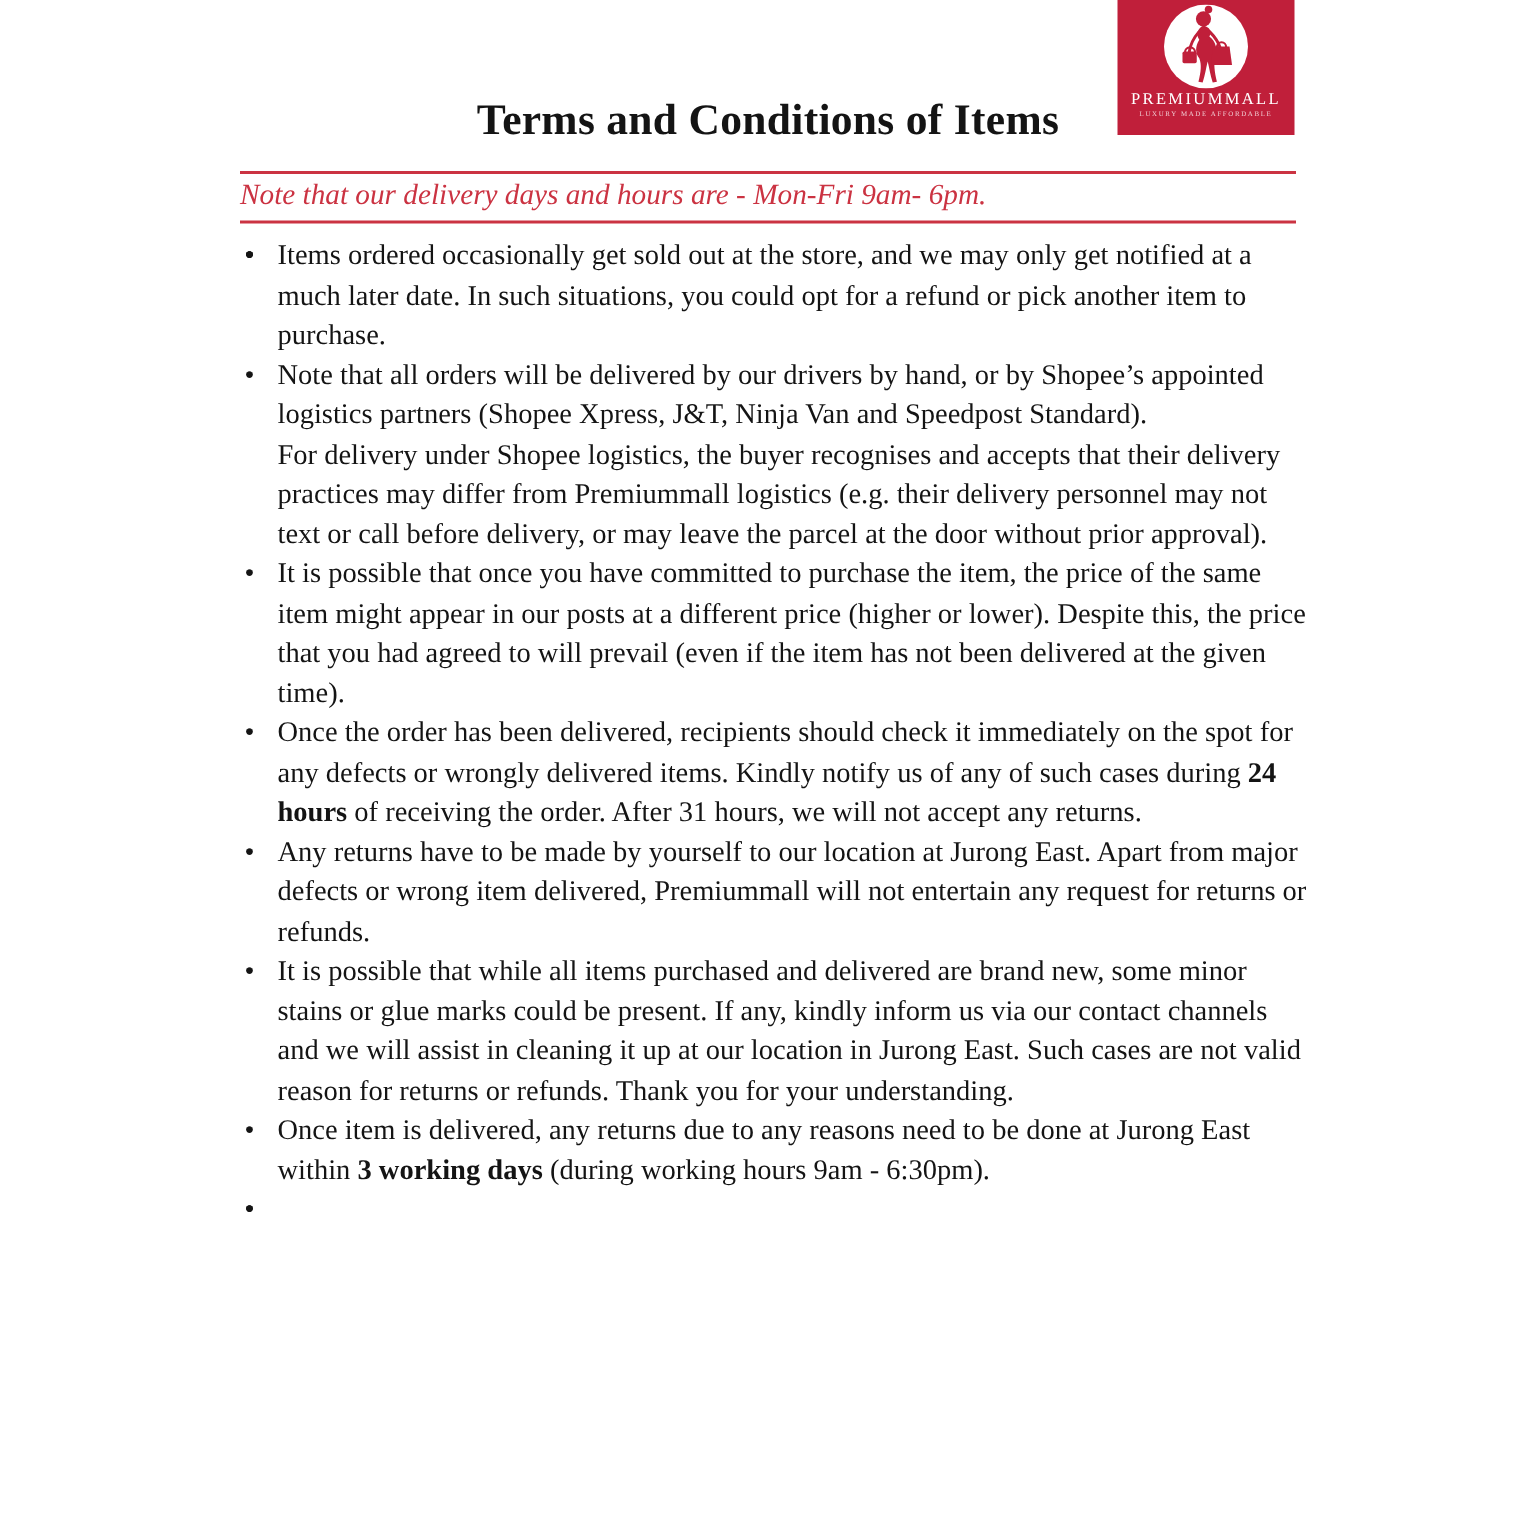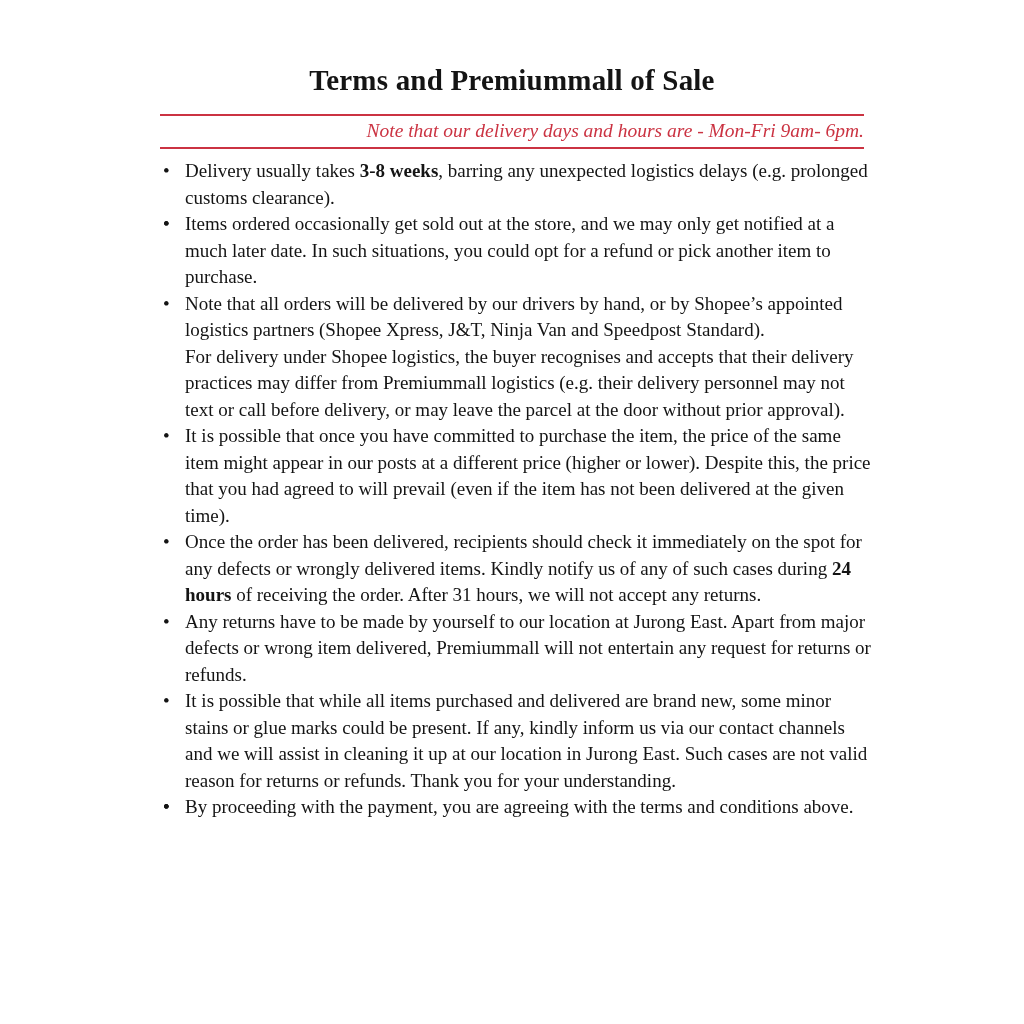--- a/index.html
+++ b/index.html
@@ -39,57 +39,75 @@
     margin:64px 0 0 0;
     font-size:29px;font-weight:bold;
     text-align:center;letter-spacing:.2px;
     width:704px;
   }
   .note-banner{
     margin-top:17px;width:704px;
     border-top:2px solid var(--accent);
     border-bottom:2px solid var(--accent);
     padding:3px 0 4px 0;
-    text-align:right;
+    text-align:left;
   }
   .note-text{
     color:var(--accent);
     font-style:italic;
     font-size:19.5px;line-height:24px;
   }
   
   ul.terms{
     list-style:none;margin:9px 0 0 0;padding:0;
     font-size:19px;line-height:26.5px;
   }
   ul.terms li{position:relative;padding-left:25px;}
   ul.terms .marker{position:absolute;left:3px;top:0;}
   ul.terms .b{font-weight:bold;}
 </style>
 </head>
 <body>
 
 <div class="page">
 
+  <div class="logo">
+    <svg class="logo-mark" viewBox="0 0 100 100" aria-hidden="true">
+      <circle cx="50" cy="50" r="50" fill="#ffffff"></circle>
+      <g fill="#C01F3A" stroke="none">
+        <circle cx="47" cy="17" r="9"></circle>
+        <circle cx="53" cy="6" r="4.5"></circle>
+        <path d="M47 25 C39 29 38 36 42 42 C37 50 37 58 42 64 C45 72 44 80 41 92 L46 93 C49 84 50 76 52 68 C54 76 55 84 58 93 L63 92 C60 80 59 70 61 62 C64 54 62 44 54 38 C58 32 54 27 47 25 Z"></path>
+        <path d="M42 32 C35 40 31 48 30 57" stroke="#C01F3A" stroke-width="3.5" fill="none"></path>
+        <path d="M54 32 C61 39 65 45 67 52" stroke="#C01F3A" stroke-width="3.5" fill="none"></path>
+        <path d="M25 57 a6 6 0 0 1 12 0" stroke="#C01F3A" stroke-width="2.5" fill="none"></path>
+        <rect x="22" y="56" width="17" height="14" rx="2"></rect>
+        <path d="M63 51 a5.5 6 0 0 1 11 0" stroke="#C01F3A" stroke-width="2.5" fill="none"></path>
+        <path d="M58 50 L78 50 L81 72 L56 72 Z"></path>
+      </g>
+    </svg>
+    <div class="logo-brand">PREMIUMMALL</div>
+    <div class="logo-tagline">LUXURY MADE AFFORDABLE</div>
+  </div>
 
   <div class="content">
-    <h1 class="title">Terms and Premiummall of Sale</h1>
+    <h1 class="title">Terms and Conditions of Items</h1>
 
     <div class="note-banner">
       <div class="note-text">Note that our delivery days and hours are - Mon-Fri 9am- 6pm.</div>
     </div>
 
     <ul class="terms" id="terms-list">
-        <li><span class="marker">•</span><span class="term-text"><span>Delivery usually takes </span><span class="b">3-8 weeks</span><span>, barring any unexpected logistics delays (e.g. prolonged customs clearance).</span></span></li>
+        <li><span class="marker">•</span></li>
         <li><span class="marker">•</span></li>
         <li><span class="marker">•</span><span class="term-text"><span>Items ordered occasionally get sold out at the store, and we may only get notified at a much later date. In such situations, you could opt for a refund or pick another item to purchase.</span></span></li>
         <li><span class="marker">•</span><span class="term-text"><span>Note that all orders will be delivered by our drivers by hand, or by Shopee’s appointed logistics partners (Shopee Xpress, J&amp;T, Ninja Van and Speedpost Standard).</span><br><span>For delivery under Shopee logistics, the buyer recognises and accepts that their delivery practices may differ from Premiummall logistics (e.g. their delivery personnel may not text or call before delivery, or may leave the parcel at the door without prior approval).</span></span></li>
         <li><span class="marker">•</span><span class="term-text"><span>It is possible that once you have committed to purchase the item, the price of the same item might appear in our posts at a different price (higher or lower). Despite this, the price that you had agreed to will prevail (even if the item has not been delivered at the given time).</span></span></li>
         <li><span class="marker">•</span><span class="term-text"><span>Once the order has been delivered, recipients should check it immediately on the spot for any defects or wrongly delivered items. Kindly notify us of any of such cases during </span><span class="b">24 hours</span><span> of receiving the order. After 31 hours, we will not accept any returns.</span></span></li>
         <li><span class="marker">•</span><span class="term-text"><span>Any returns have to be made by yourself to our location at Jurong East. Apart from major defects or wrong item delivered, Premiummall will not entertain any request for returns or refunds.</span></span></li>
         <li><span class="marker">•</span><span class="term-text"><span>It is possible that while all items purchased and delivered are brand new, some minor stains or glue marks could be present. If any, kindly inform us via our contact channels and we will assist in cleaning it up at our location in Jurong East. Such cases are not valid reason for returns or refunds. Thank you for your understanding.</span></span></li>
+        <li><span class="marker">•</span><span class="term-text"><span>Once item is delivered, any returns due to any reasons need to be done at Jurong East within </span><span class="b">3 working days</span><span> (during working hours 9am - 6:30pm).</span></span></li>
         <li><span class="marker">•</span></li>
         <li><span class="marker">•</span></li>
-        <li><span class="marker">•</span><span class="term-text"><span>By proceeding with the payment, you are agreeing with the terms and conditions above.</span></span></li>
       </ul>
   </div>
 
 </div>
 
 </body></html>

